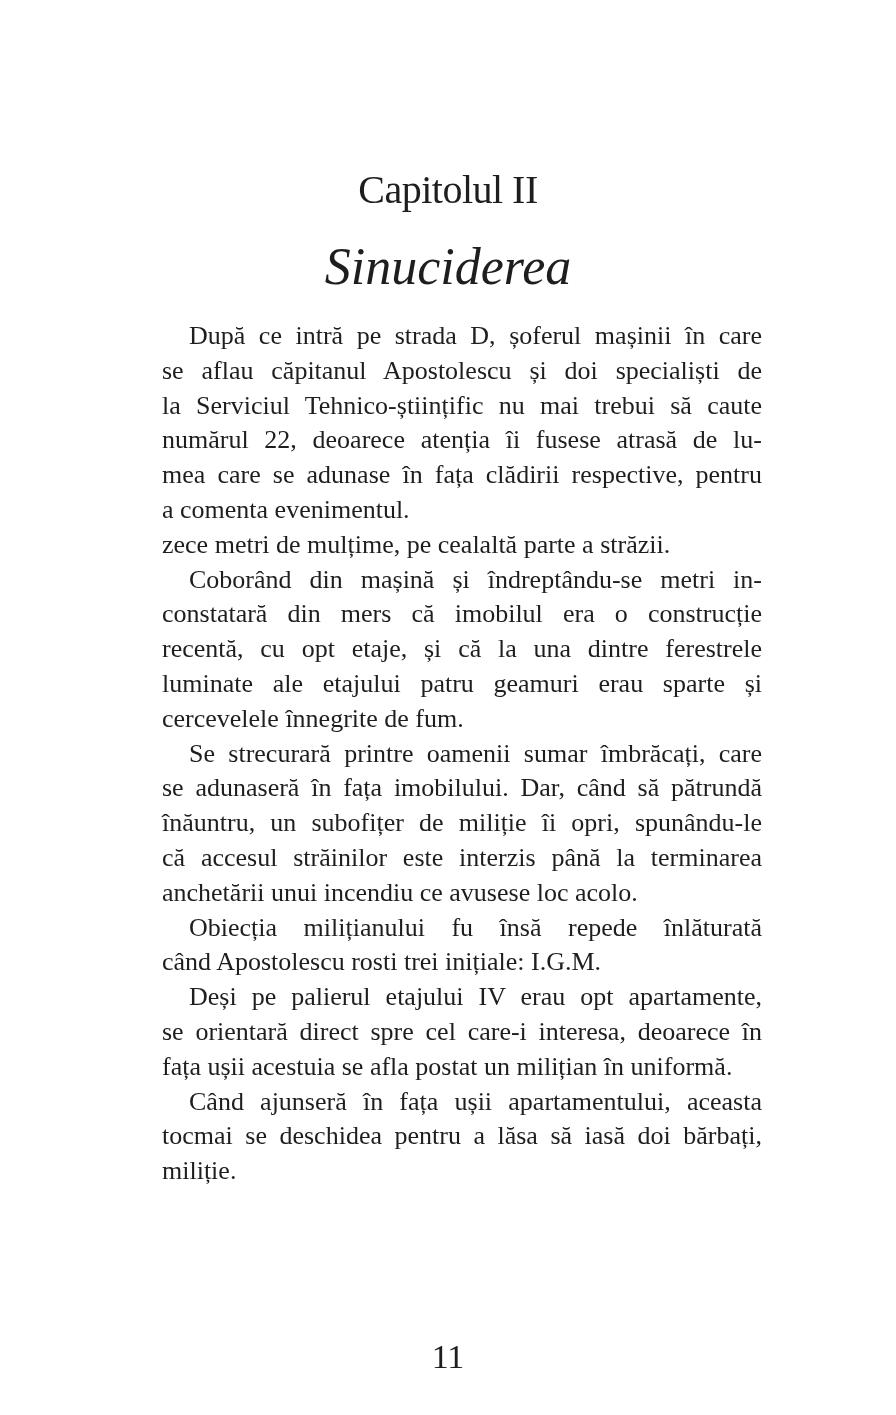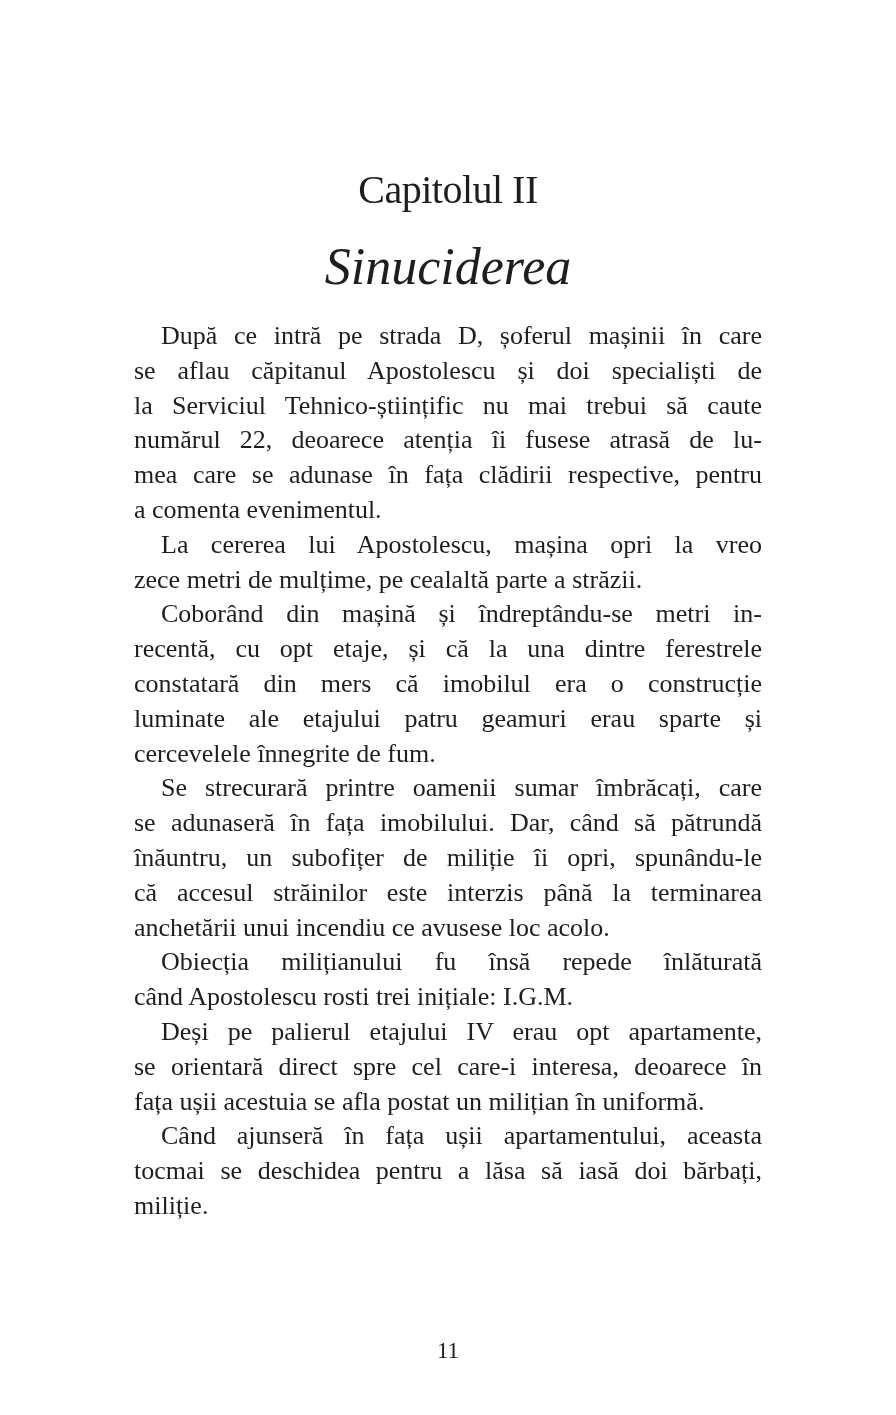--- a/index.html
+++ b/index.html
@@ -47,59 +47,59 @@
     top: 319px;
     left: 134px;
     width: 628px;
     font-size: 26px;
     line-height: 34.8px;
   }
   .text-line {
     text-align: justify;
     text-align-last: justify;
     white-space: normal;
+    margin-left: 28px;
   }
   .text-line.first {
     text-indent: 27px;
   }
   .text-line.last {
     text-align-last: left;
   }
   .page-number {
     position: absolute;
     top: 1338px;
     left: 0;
     width: 100%;
     text-align: center;
-    font-size: 23px;
+    font-size: 34px;
   }
 </style>
 </head>
 <body>
 
 <div class="page">
   <h1 class="chapter-title">Capitolul II</h1>
   <h2 class="chapter-subtitle">Sinuciderea</h2>
   <div class="body-text">
       <div class="paragraph">
         <div class="text-line first">După ce intră pe strada D, șoferul mașinii în care</div>
         <div class="text-line">se aflau căpitanul Apostolescu și doi specialiști de</div>
         <div class="text-line">la Serviciul Tehnico-științific nu mai trebui să caute</div>
         <div class="text-line">numărul 22, deoarece atenția îi fusese atrasă de lu-</div>
         <div class="text-line">mea care se adunase în fața clădirii respective, pentru</div>
         <div class="text-line last">a comenta evenimentul.</div>
       </div>
       <div class="paragraph">
-        <div class="text-line first">La cererea lui Apostolescu, mașina opri la vreo</div>
         <div class="text-line last">zece metri de mulțime, pe cealaltă parte a străzii.</div>
       </div>
       <div class="paragraph">
         <div class="text-line first">Coborând din mașină și îndreptându-se metri in-</div>
+        <div class="text-line">constatară din mers că imobilul era o construcție</div>
         <div class="text-line">recentă, cu opt etaje, și că la una dintre ferestrele</div>
-        <div class="text-line">constatară din mers că imobilul era o construcție</div>
         <div class="text-line">luminate ale etajului patru geamuri erau sparte și</div>
         <div class="text-line last">cercevelele înnegrite de fum.</div>
       </div>
       <div class="paragraph">
         <div class="text-line first">Se strecurară printre oamenii sumar îmbrăcați, care</div>
         <div class="text-line">se adunaseră în fața imobilului. Dar, când să pătrundă</div>
         <div class="text-line">înăuntru, un subofițer de miliție îi opri, spunându-le</div>
         <div class="text-line">că accesul străinilor este interzis până la terminarea</div>
         <div class="text-line last">anchetării unui incendiu ce avusese loc acolo.</div>
       </div>

